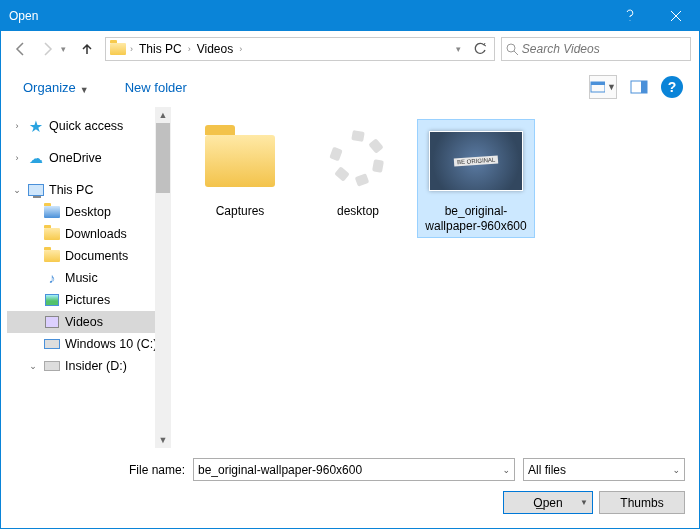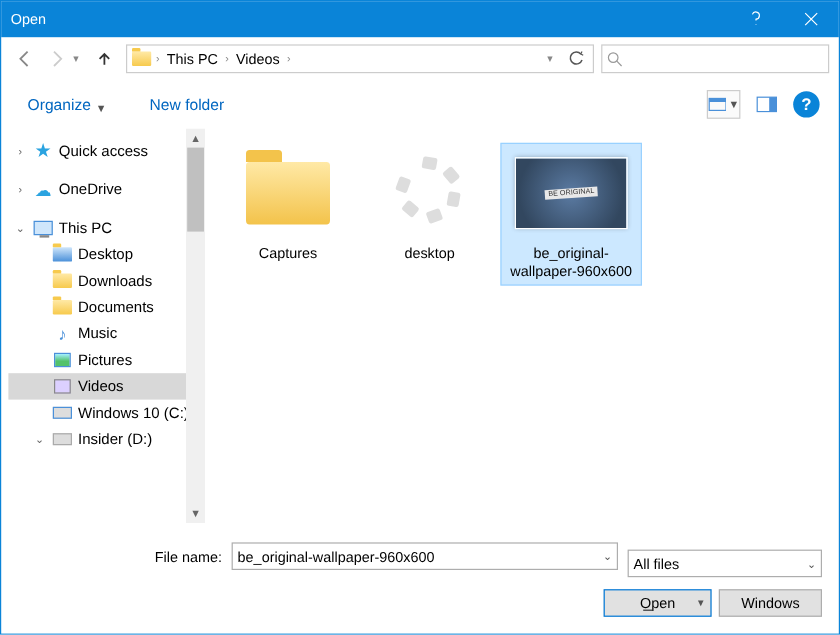--- a/index.html
+++ b/index.html
@@ -46,21 +46,21 @@
   .item { width: 118px; display: flex; flex-direction: column; align-items: center; text-align: center; font-size: 12px; padding: 4px; }
   .item .thumb { width: 100px; height: 75px; display: flex; align-items: center; justify-content: center; margin-bottom: 6px; }
   .item.selected { background: #cce8ff; border: 1px solid #99d1ff; padding: 3px; }
   .item .label { line-height: 1.25; max-width: 110px; word-break: break-word; }
 
   .footer { padding: 10px 14px 14px 14px; font-size: 12px; }
   .fn-row { display: flex; align-items: center; gap: 8px; margin-bottom: 10px; }
   .fn-row .lbl { width: 170px; text-align: right; }
   .combo { height: 23px; border: 1px solid #adadad; display: flex; align-items: center; padding: 0 4px; background: #fff; justify-content: space-between; }
   .fn-combo { flex: 1; }
-  .type-combo { width: 162px; margin-top: 12px; }
+  .type-combo { width: 162px; }
   .btn-row { display: flex; justify-content: flex-end; gap: 6px; }
   .btn { height: 23px; border: 1px solid #adadad; background: #e1e1e1; display: flex; align-items: center; justify-content: center; font-size: 12px; cursor: pointer; }
   .btn.primary { width:90px; border: 1px solid #0078d7; position:relative; }
   .btn.primary .dd { position:absolute; right:4px; font-size:8px; color:#555;}
   .btn.cancel { width: 86px; }
   .dd-caret{font-size:9px;color:#555;}
   
   
   .folder-ic{width:16px;height:12px;background:linear-gradient(#ffe9a6,#f7ca4d);border-radius:1px;position:relative;}
   .folder-ic:before{content:"";position:absolute;top:-3px;left:0;width:7px;height:3px;background:#f7ca4d;border-radius:1px 1px 0 0;}
@@ -132,20 +132,21 @@
             <path d="M11 3 A5 5 0 1 0 12 8" stroke="#555" fill="none" stroke-width="1.3"></path>
             <path d="M12 1 L11 3 L13 4" stroke="#555" fill="none"></path>
           </svg>
       </span>
     </div>
     <div class="searchbox">
       <svg width="13" height="13">
           <circle cx="5" cy="5" r="4" stroke="#999" fill="none"></circle>
           <path d="M8 8 L12 12" stroke="#999"></path>
         </svg>
+      <input placeholder="Search Videos" style="">
     </div>
   </div>
 
   <div class="toolbar">
     <div class="tb-item">
       <span>Organize</span>
       <span class="dd-caret">▼</span>
     </div>
     <div style="width:24px"></div>
     <div class="tb-item">
@@ -296,17 +297,17 @@
         <span class="dd-caret">⌄</span>
       </div>
     </div>
     <div class="btn-row">
       <div class="btn primary">
         <span style="text-decoration:underline;text-decoration-color:transparent;">Open</span>
         <span style="border-bottom:1px solid #333;position:absolute;left:32px;bottom:4px;width:8px;"></span>
         <span class="dd">▼</span>
       </div>
       <div class="btn cancel">
-        <span>Windows</span>
+        <span>Thumbs</span>
       </div>
     </div>
   </div>
 </div>
 
 </body></html>

